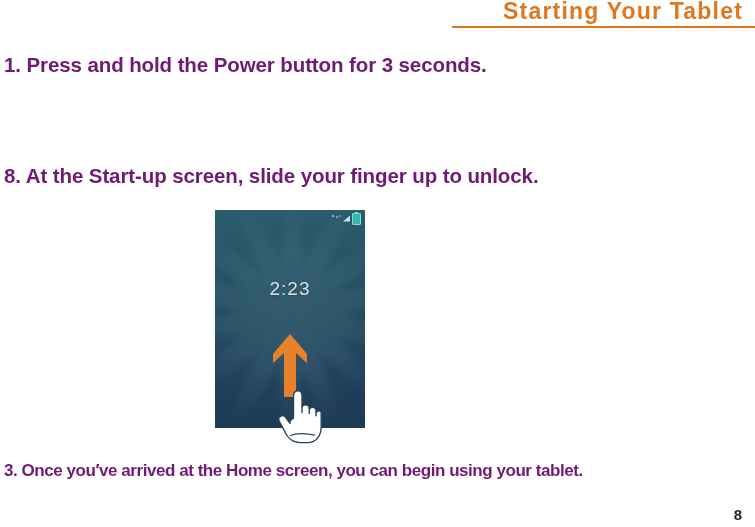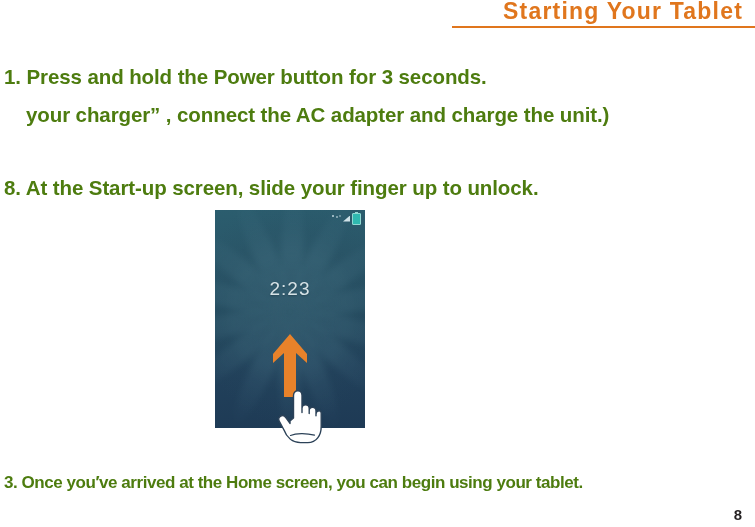--- a/index.html
+++ b/index.html
@@ -52,23 +52,22 @@
   }
   .step {
     position: relative;
     margin: 0;
   }
   .step-line {
     font-size: 20.5px;
     font-weight: bold;
     line-height: 26px;
     letter-spacing: -0.1px;
-    color: #4d7c0f;
+    color: #701a75;
     white-space: nowrap;
-    margin-top: 12px;
   }
   .step-line.sub {
     padding-left: 22px;
     font-weight: bold;
   }
   .step1 { position: absolute; left: 0; top: 0; }
   .step2 { position: absolute; left: 0; top: 111px; }
   .step3 {
     position: absolute;
     left: 4px;
@@ -215,21 +214,20 @@
 
 <div class="page-header">
   <div class="page-title">Starting Your Tablet</div>
   <div class="title-rule"></div>
 </div>
 
 <div class="steps">
 
   <div class="step step1">
     <div class="step-line">1. Press and hold the Power button for 3 seconds.</div>
-    <div class="step-line sub">your charger” , connect the AC adapter and charge the unit.)</div>
   </div>
 
   <div class="step step2">
     <div class="step-line">8. At the Start-up screen, slide your finger up to unlock.</div>
   </div>
 
 </div>
 
 <div class="tablet-figure">
 

